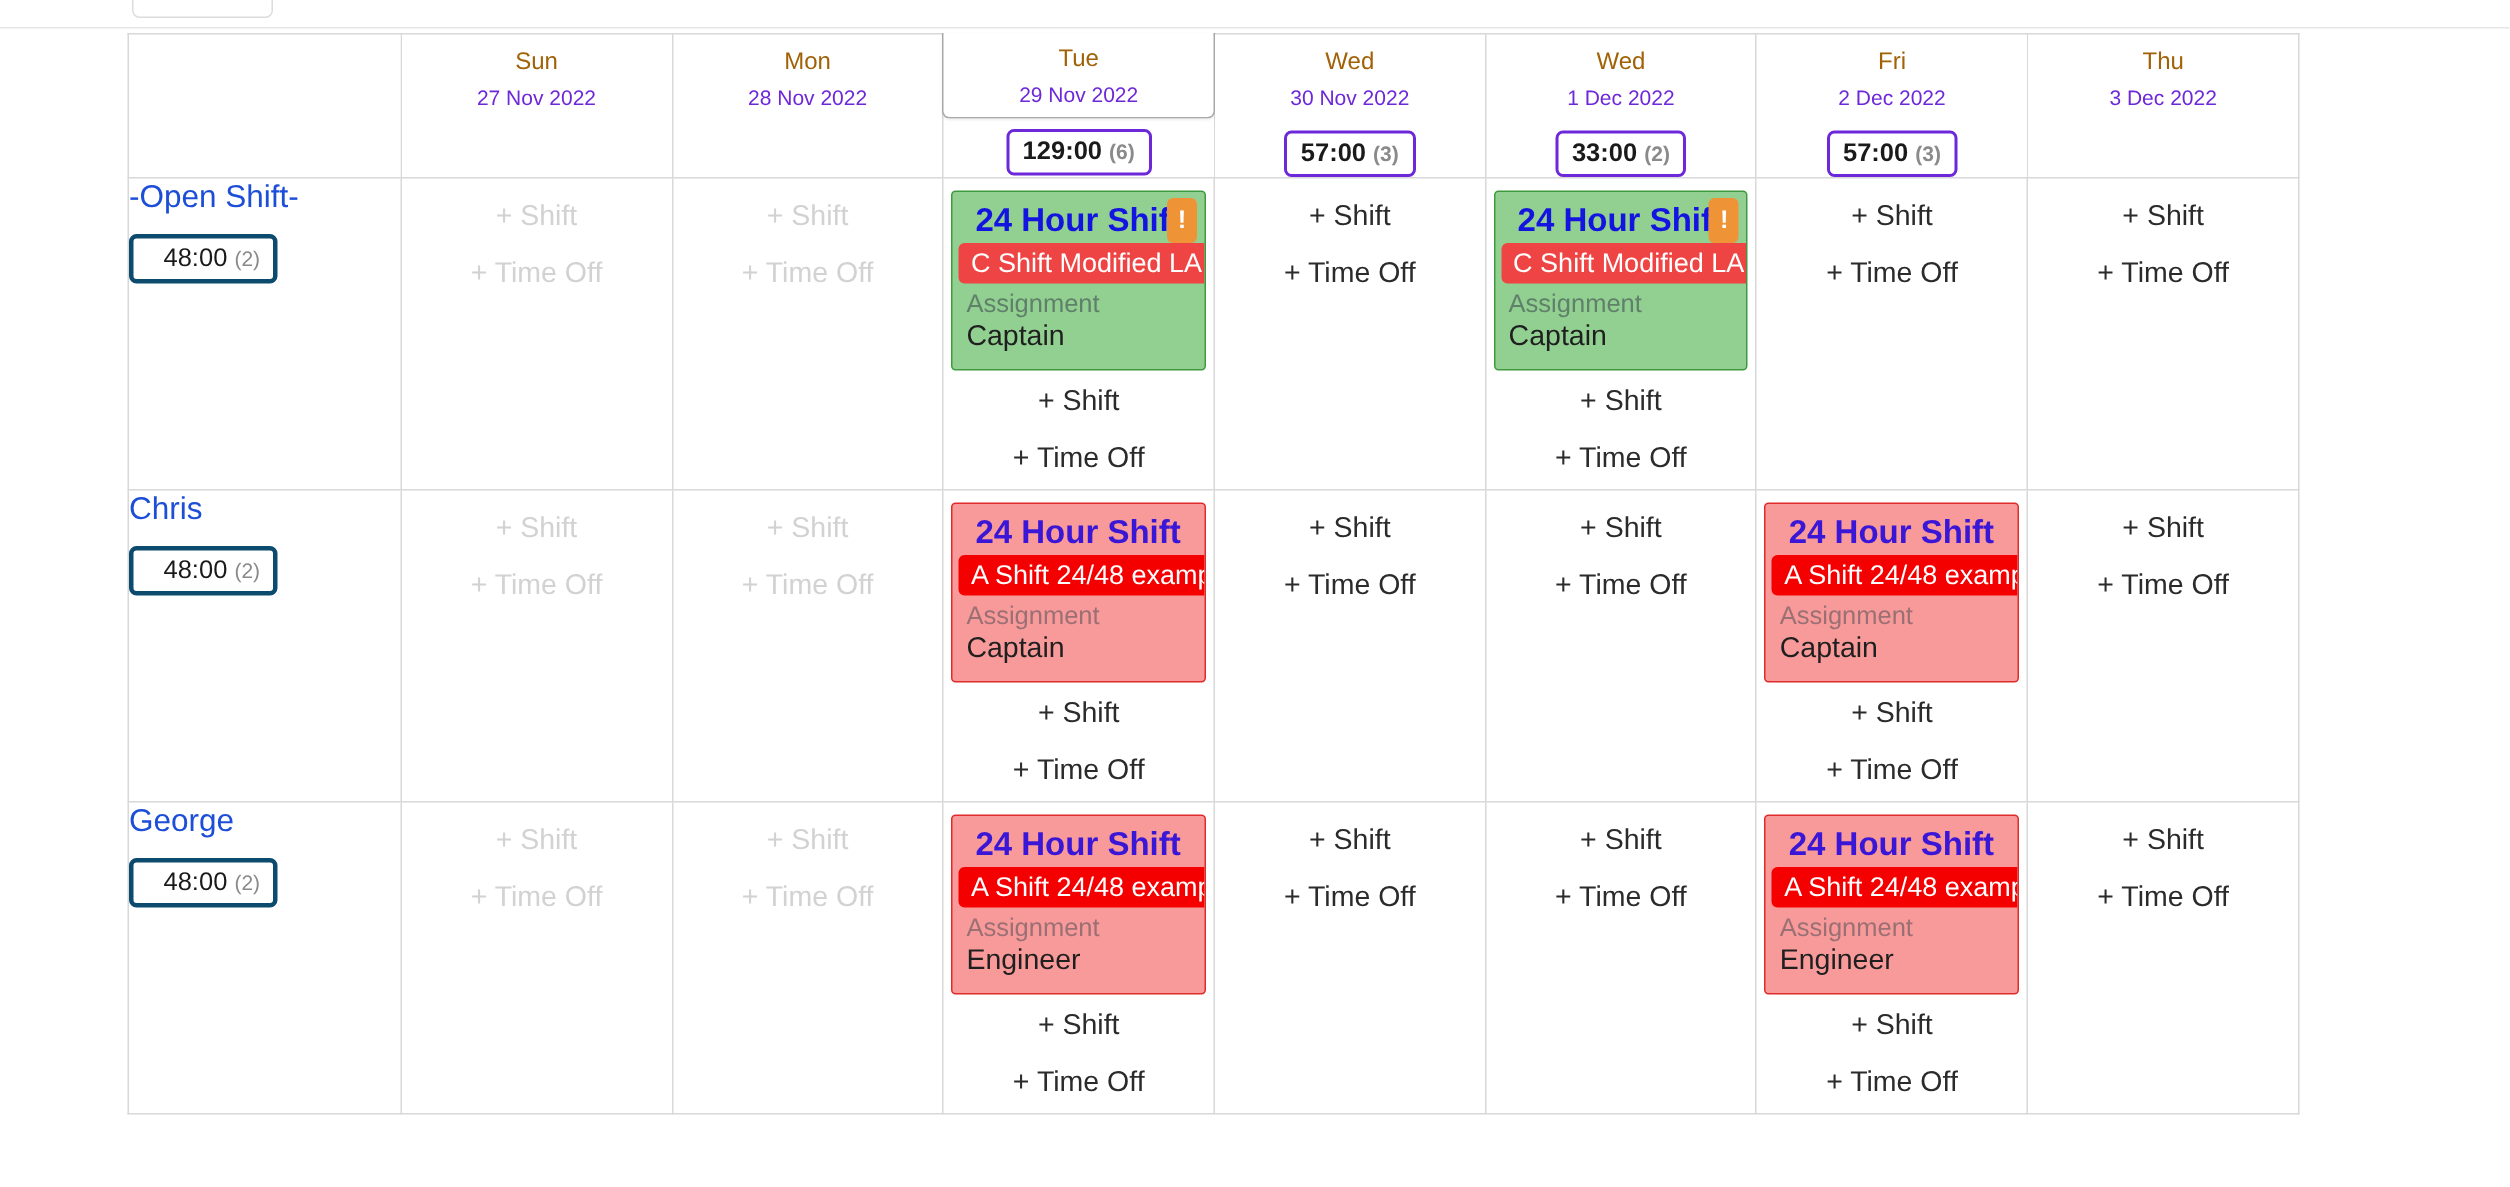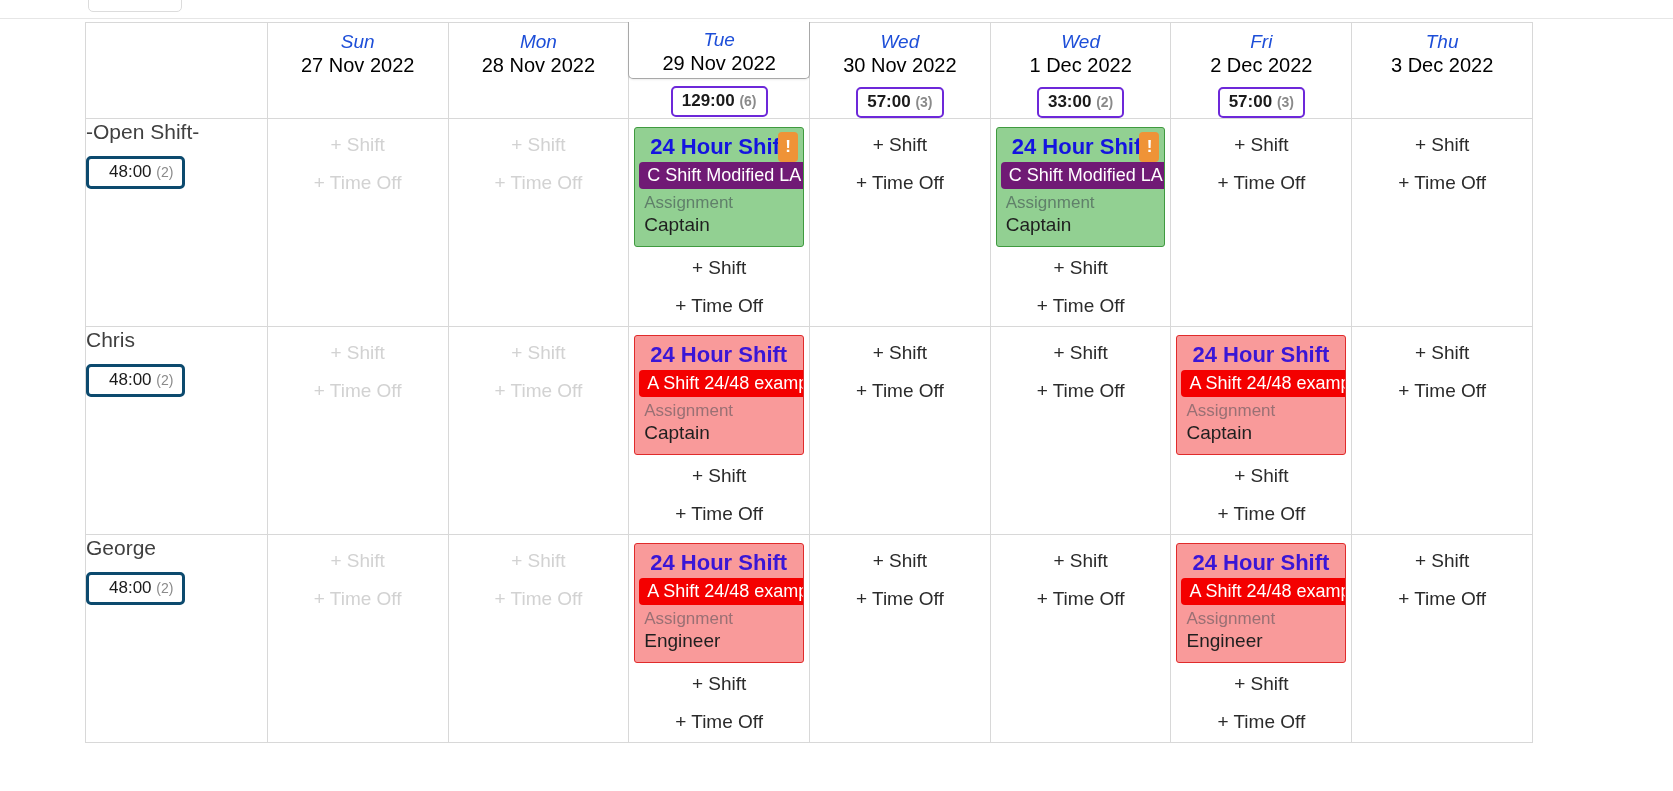--- a/index.html
+++ b/index.html
@@ -48,29 +48,28 @@
   col.c-today{ width: 169px; }
 
   
   .hdr-cell {
     height: 96px;
     text-align: center;
     position: relative;
   }
   .hdr-daywrap { padding-top: 9px; }
   .dayname {
-    font-size: 19px;
-    color: #1d4ed8;
+    font-size: 16px;
+    color: #a16207;
     line-height: 19px;
     font-weight: 400;
-    font-style: italic;
   }
   .daydate {
-    font-size: 20px;
-    color: #000000;
+    font-size: 14px;
+    color: #6d28d9;
     line-height: 29px;
     font-weight: 400;
     white-space: nowrap;
   }
   
   .hdr-cell.today .hdr-daywrap {
     border: 1px solid #a8a8a8;
     border-top: none;
     border-radius: 0 0 5px 5px;
     margin: -1px -1px 0 -1px;
@@ -90,21 +89,21 @@
     color: #1a1a1a;
     line-height: 20px;
     white-space: nowrap;
   }
   .hours-pill .cnt { color: #8a8a8a; font-size: 14px; }
 
   
   .res-cell { padding: 18px 0 0 11px; }
   .res-name {
     font-size: 21px;
-    color: #404040;
+    color: #1d4ed8;
     line-height: 26px;
     white-space: nowrap;
   }
   .res-pill {
     display: inline-block;
     margin-top: 11px;
     padding: 3px 9px 4px 20px;
     border: 3px solid #0c4a6e;
     border-radius: 5px;
     background: #fff;
@@ -172,21 +171,21 @@
     font-size: 18px;
     line-height: 24px;
     color: #ffffff;
     padding: 1px 6px 2px 8px;
     margin: 3px 0 2px 4px;
     border-radius: 4px 0 0 4px;
     white-space: nowrap;
     overflow: hidden;
     text-overflow: clip;
   }
-  .shift-card.green .sc-badge { background: #701a75; }
+  .shift-card.green .sc-badge { background: #ef4444; }
   .shift-card.red   .sc-badge { background: #f40000; }
 
   .sc-sublabel {
     font-size: 17px;
     line-height: 21px;
     padding: 1px 9px 0 9px;
     white-space: nowrap;
   }
   .shift-card.green .sc-sublabel { color: #60806a; }
   .shift-card.red   .sc-sublabel { color: #9a7074; }

